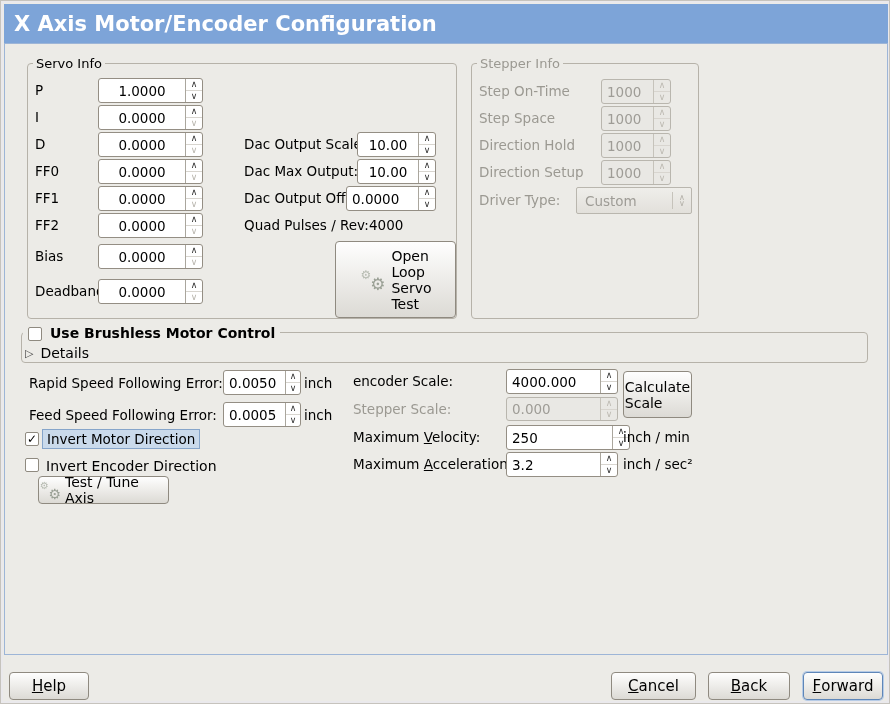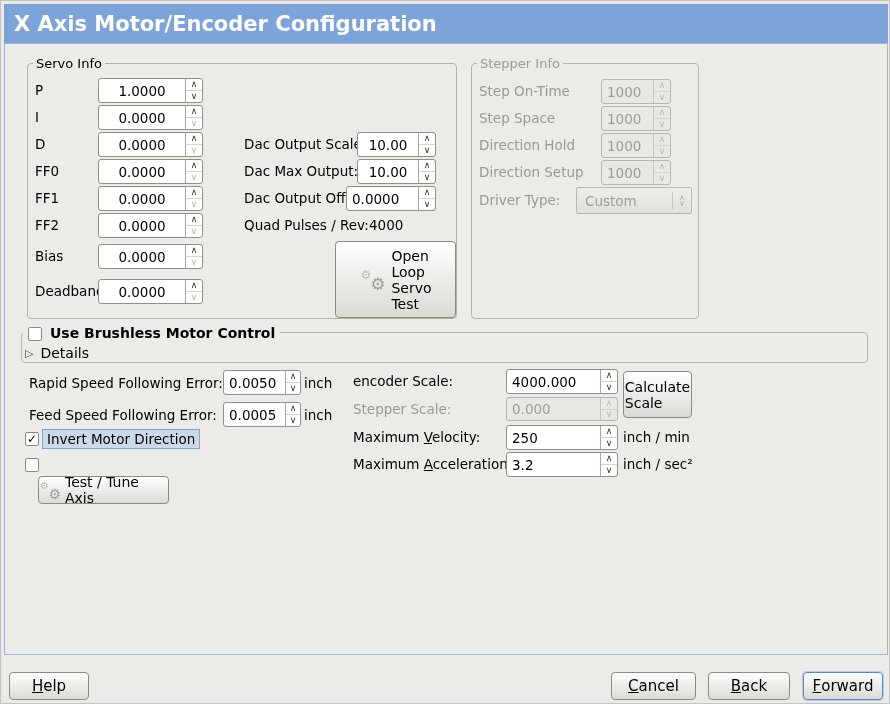--- a/index.html
+++ b/index.html
@@ -251,20 +251,21 @@
       </span>
   </div>
   <span class="lbl" style="left:303px;top:406px">inch</span>
 
   <span class="cb" style="left:24px;top:431px">
       <span>✓</span>
     </span>
   <span class="hl" style="left:41px;top:428px">Invert Motor Direction</span>
 
   <span class="cb" style="left:24px;top:457px"></span>
+  <span class="lbl" style="left:45px;top:457px;font-size:14px">Invert Encoder Direction</span>
 
   <div class="btn" style="left:37px;top:475px;width:131px;height:28px;gap:4px">
     <span class="gears" style="width:22px;height:22px">
         <i class="g1" style="font-size:10px">⚙</i>
         <i class="g2" style="font-size:14px">⚙</i>
       </span>
     <span style="font-size:14px">Test / Tune Axis</span>
   </div>
 
   <span class="lbl" style="left:352px;top:372px">encoder Scale:</span>
@@ -283,21 +284,21 @@
   <span class="lbl dis" style="left:352px;top:400px">Stepper Scale:</span>
   <div class="spin dis" style="left:505px;top:396px;width:112px;height:24px">
     <span class="val">0.000</span>
     <span class="arrows">
         <i class="up">∧</i>
         <i class="dn">∨</i>
       </span>
   </div>
 
   <span class="lbl" style="left:352px;top:428px">Maximum <u>V</u>elocity:</span>
-  <div class="spin" style="left:505px;top:424px;width:112px">
+  <div class="spin" style="left:505px;top:424px;width:124px">
     <span class="val">250</span>
     <span class="arrows">
         <i class="up">∧</i>
         <i class="dn">∨</i>
       </span>
   </div>
   <span class="lbl" style="left:622px;top:428px">inch / min</span>
 
   <span class="lbl" style="left:352px;top:455px">Maximum <u>A</u>cceleration:</span>
   <div class="spin" style="left:505px;top:451px;width:112px">

